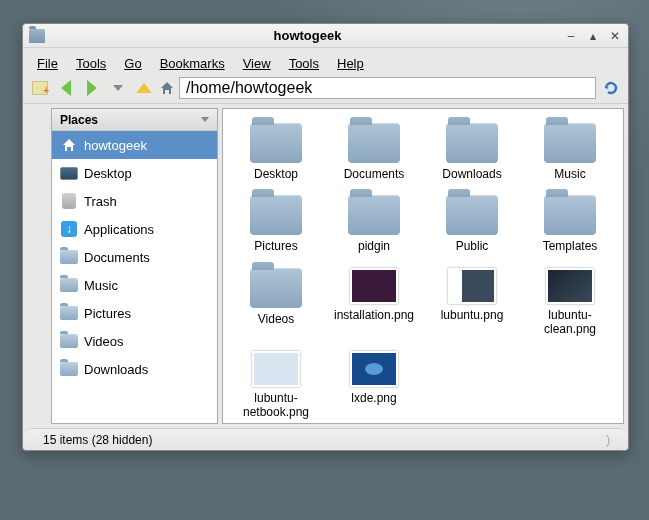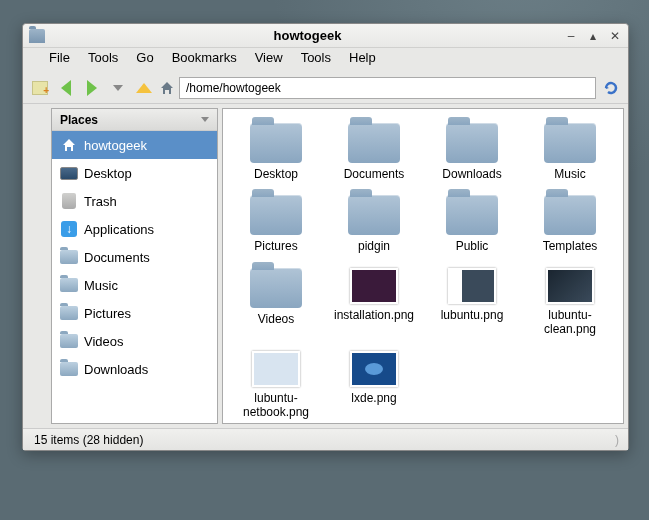--- a/index.html
+++ b/index.html
@@ -54,24 +54,25 @@
     flex: 1;
     text-align: center;
     font-weight: bold;
     font-size: 13px;
   }
   .win-controls { display: flex; gap: 8px; }
   .win-btn { width: 14px; height: 14px; display:flex; align-items:center; justify-content:center; color:#444; cursor:pointer; font-size:12px; }
   .menubar {
     height: 25px;
     display: flex;
-    align-items: flex-start;
+    align-items: flex-end;
     gap: 2px;
-    padding: 0 18px;
+    padding: 0 6px;
     background: #e8e8e6;
+    text-decoration: underline;
   }
   .menu-item {
     padding: 2px 8px;
     border-radius: 3px;
     cursor: pointer;
   }
   .toolbar {
     height: 30px;
     display: flex;
     align-items: center;
@@ -94,21 +95,21 @@
   .home-icon {
     width: 16px; height: 14px; position: relative;
   }
   .home-icon svg { width:16px; height:16px; }
   .path-input {
     flex: 1;
     height: 22px;
     border: 1px solid #aaa;
     background: #fff;
     padding: 0 6px;
-    font-size: 12px;
+    font-size: 16px;
     font-family: inherit;
   }
   .go-btn { width:22px; height:22px; display:flex; align-items:center; justify-content:center; }
   .content-area {
     flex: 1;
     display: flex;
     border-top: 1px solid #ccc;
     min-height: 0;
     padding-left: 24px;
   }
@@ -212,23 +213,24 @@
   .thumb.light { background: #d8e4f0; }
   .thumb.blue { background: #164a8a; display:flex; align-items:center; justify-content:center; }
   .thumb.blue::after { content:""; width:18px; height:12px; background:#5a9ad8; border-radius:50%; }
   .thumb.white-border { background:#3a4a5a; border-left: 14px solid #fff; }
   .statusbar {
     height: 22px;
     border-top: 1px solid #ccc;
     background: linear-gradient(#f0f0ee,#e4e4e2);
     display: flex;
     align-items: center;
-    padding: 0 11px;
+    padding: 0 20px;
     font-size: 12px;
     justify-content: space-between;
+    border-radius: 9px;
   }
   .statusbar .grip { color:#aaa; letter-spacing:-2px; }
   .desktop-curve {
     position:absolute; top:0; right:0; width:649px; height:520px;
     background: radial-gradient(ellipse 420px 420px at 80% -10%, rgba(120,140,148,0.6), transparent 60%);
     pointer-events:none;
   }
   .new-tab-icon { width:16px; height:14px; background:#e8e4a8; border:1px solid #c8c488; position:relative; }
   .new-tab-icon::after { content:"+"; position:absolute; right:-2px; bottom:-2px; color:#d88020; font-size:10px; font-weight:bold; }
 </style>

